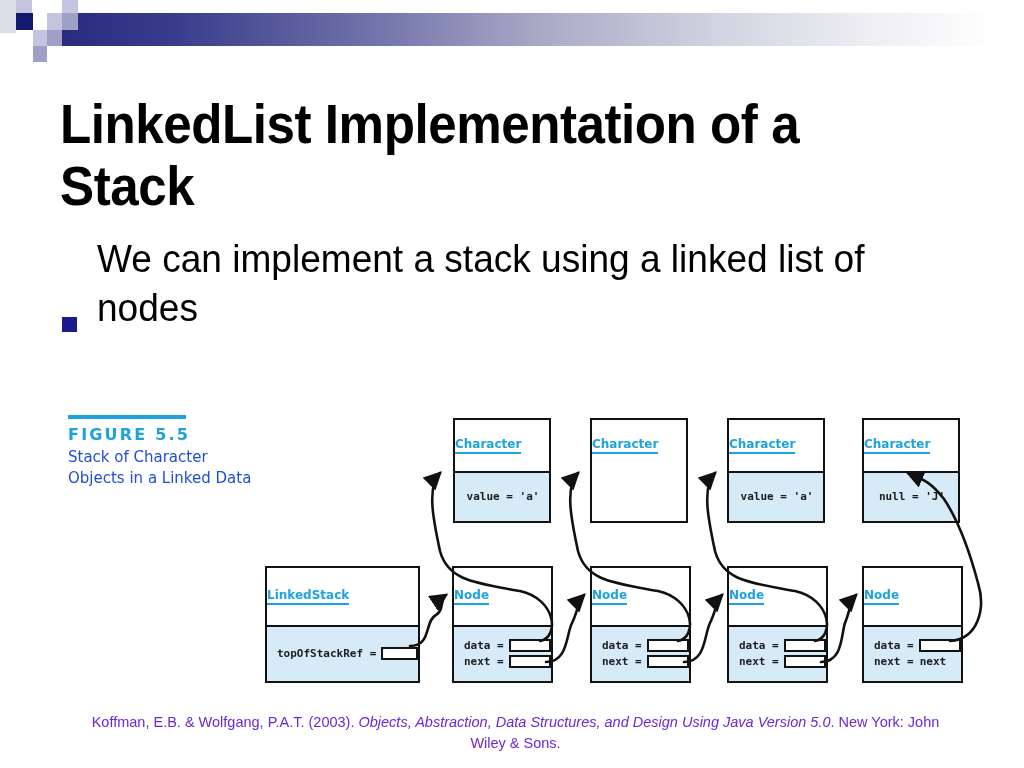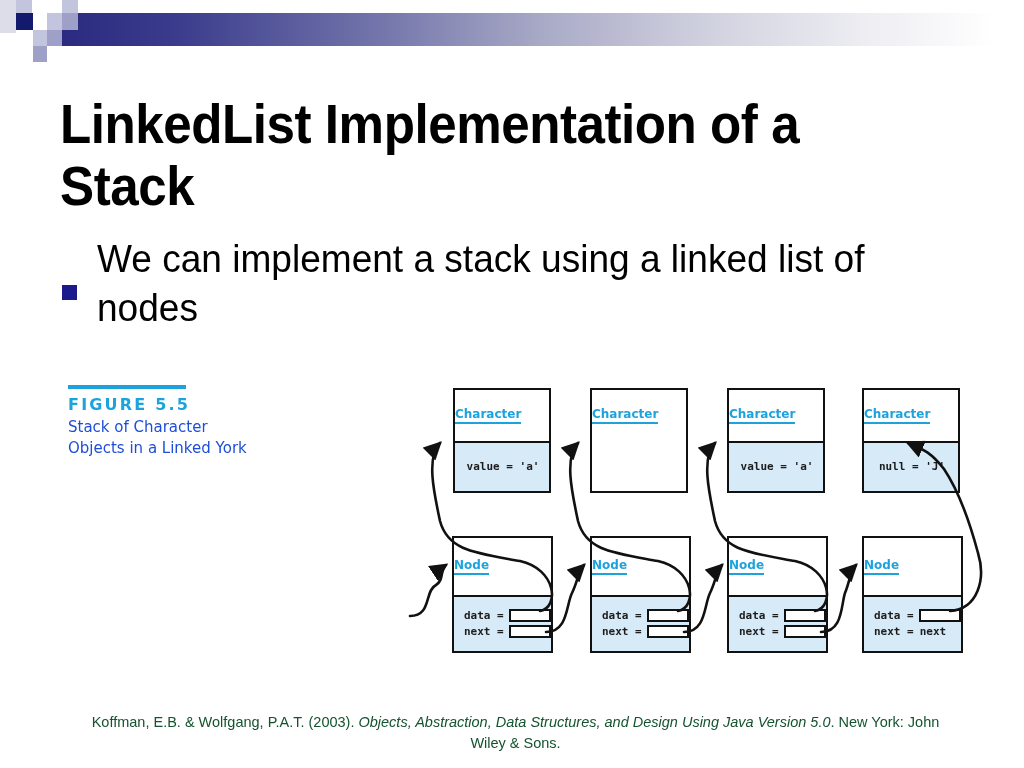--- a/index.html
+++ b/index.html
@@ -47,21 +47,21 @@
     transform: scaleX(0.93);
     transform-origin: left top;
   }
 
   
   #bullet-row {
     position: absolute;
     left: 62px; top: 234px;
     width: 900px;
     display: flex;
-    align-items: center;
+    align-items: flex-end;
   }
   #bullet-marker {
     width: 15px; height: 15px;
     background: #1a1a8c;
     margin-top: 18px;
     margin-right: 20px;
     flex: 0 0 auto;
   }
   #bullet-text {
     font-family: "Liberation Sans Narrow", "Liberation Sans", sans-serif;
@@ -69,21 +69,21 @@
     line-height: 49px;
     color: #000000;
     max-width: 830px;
     transform: scaleX(0.95);
     transform-origin: left top;
   }
 
   
   #figure {
     position: absolute;
-    left: 0; top: 373px;
+    left: 0; top: 403px;
     width: 1009px; height: 300px;
   }
 
   
   #figure-caption {
     position: absolute;
     left: 68px; top: 12px;
     width: 210px;
   }
   #caption-rule {
@@ -169,21 +169,21 @@
 
   
   #citation {
     position: absolute;
     left: 88px; top: 712px;
     width: 855px;
     text-align: center;
     font-family: "Liberation Sans", sans-serif;
     font-size: 14.5px;
     line-height: 21px;
-    color: #14532d;
+    color: #6d28d9;
   }
   #citation .it { font-style: italic; }
 </style>
 </head>
 <body>
 
 <div id="header-band">
   <div class="grad-bar"></div>
   <div class="sq sq-pale" style="left:0px;   top:0px;  width:16px; height:33px;"></div>
   <div class="sq sq-light" style="left:16px;  top:0px;  width:16px; height:13px;"></div>
@@ -204,21 +204,21 @@
   <div id="bullet-marker"></div>
   <div id="bullet-text">We can implement a stack using a linked list of nodes</div>
 </div>
 
 <div id="figure">
 
   <div id="figure-caption">
     <div id="caption-rule"></div>
     <div id="caption-figno">FIGURE 5.5</div>
     <div class="caption-line">Stack of Character</div>
-    <div class="caption-line">Objects in a Linked York</div>
+    <div class="caption-line">Objects in a Linked Data</div>
   </div>
 
   <div class="uml-box" style="left:453px; top:15px; width:98px; height:105px;">
     <div class="uml-head">
       <span class="uml-title">Character</span>
     </div>
     <div class="uml-body">
       <div class="uml-field centered">value = 'a'</div>
     </div>
   </div>
@@ -240,20 +240,31 @@
 
   <div class="uml-box" style="left:862px; top:15px; width:98px; height:105px;">
     <div class="uml-head">
       <span class="uml-title">Character</span>
     </div>
     <div class="uml-body">
       <div class="uml-field centered">null = 'J'</div>
     </div>
   </div>
 
+  <div class="uml-box" style="left:265px; top:163px; width:155px; height:117px;">
+    <div class="uml-head">
+      <span class="uml-title">LinkedStack</span>
+    </div>
+    <div class="uml-body">
+      <div class="uml-field">
+        <span>topOfStackRef =</span>
+        <span class="ref-slot"></span>
+      </div>
+    </div>
+  </div>
 
   <div class="uml-box" style="left:452px; top:163px; width:101px; height:117px;">
     <div class="uml-head">
       <span class="uml-title">Node</span>
     </div>
     <div class="uml-body">
       <div class="uml-field">
         <span>data =</span>
         <span class="ref-slot"></span>
       </div>

